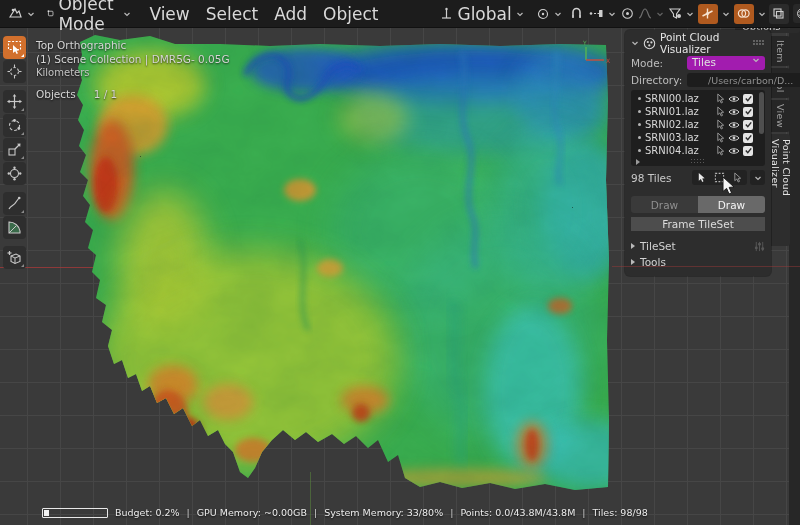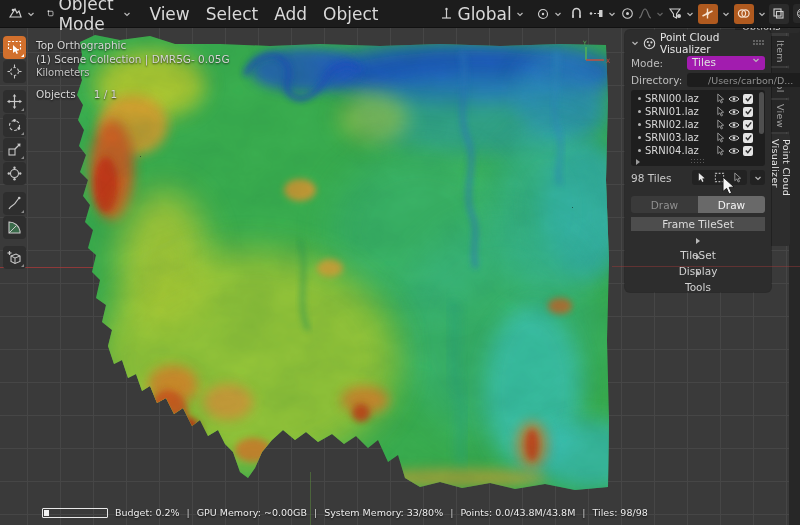--- a/index.html
+++ b/index.html
@@ -88,21 +88,21 @@
   .seg3{display:flex;background:#222;border-radius:3px;padding:1px;gap:1px;}
   .seg3 .cell{width:17px;height:13px;display:flex;align-items:center;justify-content:center;border-radius:2px;}
   #tiles-chev{width:15px;height:15px;background:#222;border-radius:3px;margin-left:3px;
       display:flex;align-items:center;justify-content:center;}
 
   #drawerase{display:flex;border-radius:3px;overflow:hidden;height:17px;margin-bottom:4px;}
   #draw-btn{flex:1;background:#3a3a3a;color:#8f8f8f;display:flex;align-items:center;justify-content:center;font-size:10.5px;}
   #erase-btn{flex:1;background:#696969;color:#f3f3f3;display:flex;align-items:center;justify-content:center;font-size:10.5px;}
   #frame-btn{height:14px;background:#4d4d4d;border-radius:0;color:#dcdcdc;display:flex;
       align-items:center;justify-content:center;font-size:10.5px;margin-bottom:7px;}
-  .section{display:flex;align-items:center;height:16px;color:#d2d2d2;gap:5px;flex-direction:column;}
+  .section{display:flex;align-items:center;height:16px;color:#d2d2d2;gap:5px;}
   .section .tri{width:0;height:0;border-top:3.5px solid transparent;border-bottom:3.5px solid transparent;
       border-left:4.5px solid #b9b9b9;}
   .section .sp{flex:1;}
 
   
   #tabstrip-bg{left:789px;top:28px;width:11px;height:497px;background:#272727;z-index:12;}
   .vtab{position:absolute;left:771px;width:19px;z-index:14;background:#262626;color:#9e9e9e;
         writing-mode:vertical-rl;font-size:9.5px;display:flex;align-items:center;justify-content:center;
         border-radius:0 3px 3px 0;padding:5px 0;box-sizing:border-box;letter-spacing:.3px;}
   .vtab.active{background:#2d2d2d;color:#e3e3e3;}
@@ -711,28 +711,20 @@
     <div class="section">
       <span class="tri"></span>
       <span>TileSet</span>
       <span class="sp"></span>
       <svg width="11" height="11" viewBox="0 0 12 12" style="color:#585858;">
           <use href="#i-sliders"></use>
         </svg>
     </div>
     <div class="section">
       <span class="tri"></span>
-      <span>Display</span>
-      <span class="sp"></span>
-      <svg width="11" height="11" viewBox="0 0 12 12" style="color:#c4c4c4;">
-          <use href="#i-sliders"></use>
-        </svg>
-    </div>
-    <div class="section">
-      <span class="tri"></span>
       <span>Tools</span>
       <span class="sp"></span>
     </div>
   </div>
 
   <div id="tabstrip-bg" class="abs"></div>
   <div class="vtab" style="top:36px;height:30px;">Item</div>
   <div class="vtab" style="top:68px;height:30px;">Tool</div>
   <div class="vtab" style="top:100px;height:32px;">View</div>
   <div class="vtab active" style="top:134px;height:112px;">Point Cloud Visualizer</div>

